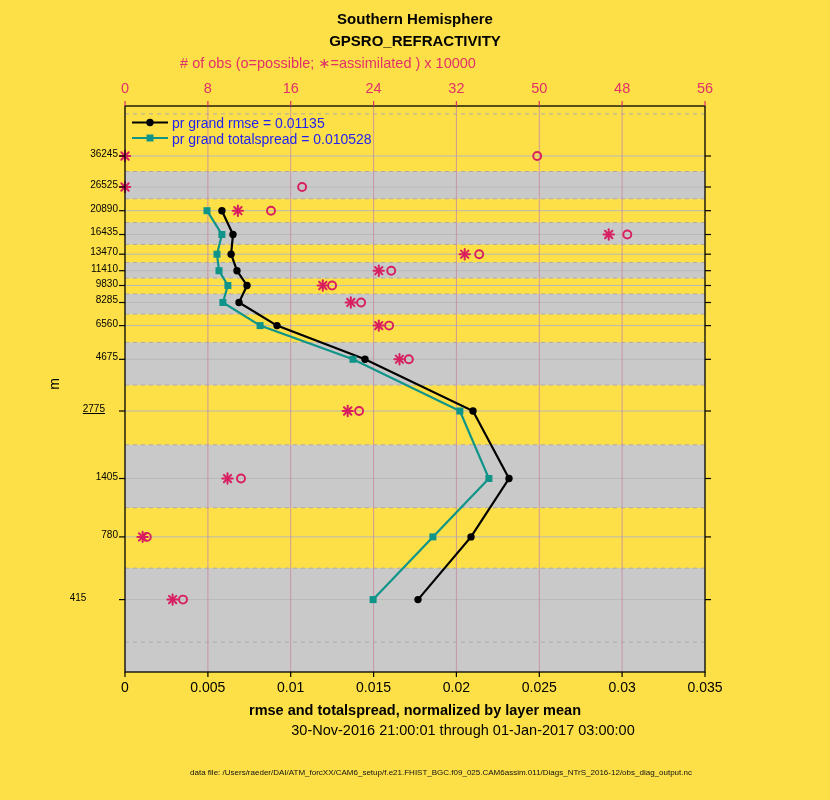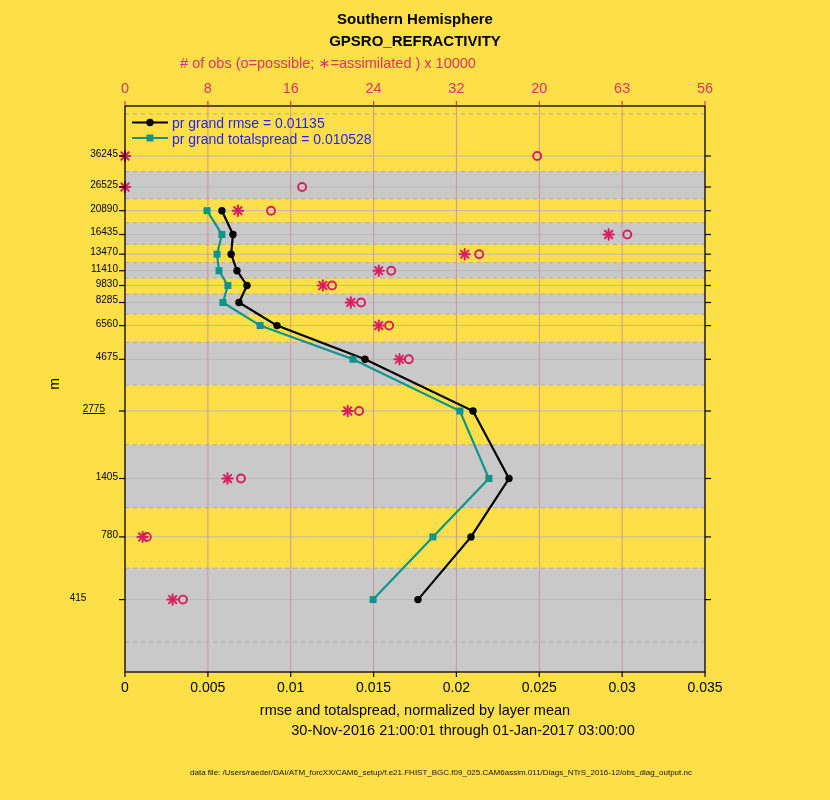--- a/index.html
+++ b/index.html
@@ -9,21 +9,21 @@
   .title1,.title2{position:absolute;left:0;width:830px;text-align:center;font-weight:bold;font-size:15px;}
   .title1{top:10px;}
   .title2{top:32px;}
   .obslabel{position:absolute;left:0;top:55px;width:656px;text-align:center;
             font-size:14.5px;font-weight:500;color:var(--pink);}
   .toptick{position:absolute;top:80px;width:60px;text-align:center;
            font-size:14.5px;font-weight:500;color:var(--pink);}
   .btick{position:absolute;top:679px;width:70px;text-align:center;font-size:14px;}
   .ytick{position:absolute;width:80px;text-align:right;font-size:10px;}
   .ylab{position:absolute;left:48px;top:376px;font-size:14px;transform:rotate(-90deg);}
-  .xlab{position:absolute;left:0;top:702px;width:830px;text-align:center;font-size:14.5px;}
+  .xlab{position:absolute;left:0;top:702px;width:830px;text-align:center;font-size:14.5px;font-weight:bold;}
   .datelab{position:absolute;left:0;top:722px;width:830px;text-align:center;font-size:14.5px;padding-left:48px;}
   .footer{position:absolute;left:26px;top:768px;width:830px;text-align:center;font-size:8px;color:#111;}
   .legend-label{position:absolute;left:172px;font-size:14px;color:var(--blue);white-space:nowrap;}
 </style>
 </head>
 <body>
 
 <div class="fig" id="fig">
   <div class="title1">Southern Hemisphere</div>
   <div class="title2">GPSRO_REFRACTIVITY</div>
@@ -256,22 +256,22 @@
 
   <div class="ylab">m</div>
   <div class="xlab">rmse and totalspread, normalized by layer mean</div>
   <div class="datelab">30-Nov-2016 21:00:01 through 01-Jan-2017 03:00:00</div>
   <div class="footer">data file: /Users/raeder/DAI/ATM_forcXX/CAM6_setup/f.e21.FHIST_BGC.f09_025.CAM6assim.011/Diags_NTrS_2016-12/obs_diag_output.nc</div>
 <div class="toptick" style="left: 95px;">0</div>
     <div class="toptick" style="left: 177.857px;">8</div>
     <div class="toptick" style="left: 260.714px;">16</div>
     <div class="toptick" style="left: 343.571px;">24</div>
     <div class="toptick" style="left: 426.429px;">32</div>
-    <div class="toptick" style="left: 509.286px;">20</div>
-    <div class="toptick" style="left: 592.143px;">63</div>
+    <div class="toptick" style="left: 509.286px;">50</div>
+    <div class="toptick" style="left: 592.143px;">48</div>
     <div class="toptick" style="left: 675px;">56</div>
     <div class="btick" style="left: 90px;">0</div>
     <div class="btick" style="left: 172.857px;">0.005</div>
     <div class="btick" style="left: 255.714px;">0.01</div>
     <div class="btick" style="left: 338.571px;">0.015</div>
     <div class="btick" style="left: 421.429px;">0.02</div>
     <div class="btick" style="left: 504.286px;">0.025</div>
     <div class="btick" style="left: 587.143px;">0.03</div>
     <div class="btick" style="left: 670px;">0.035</div>
     <div class="ytick" style="left: 38px; top: 148.017px;">36245</div>

